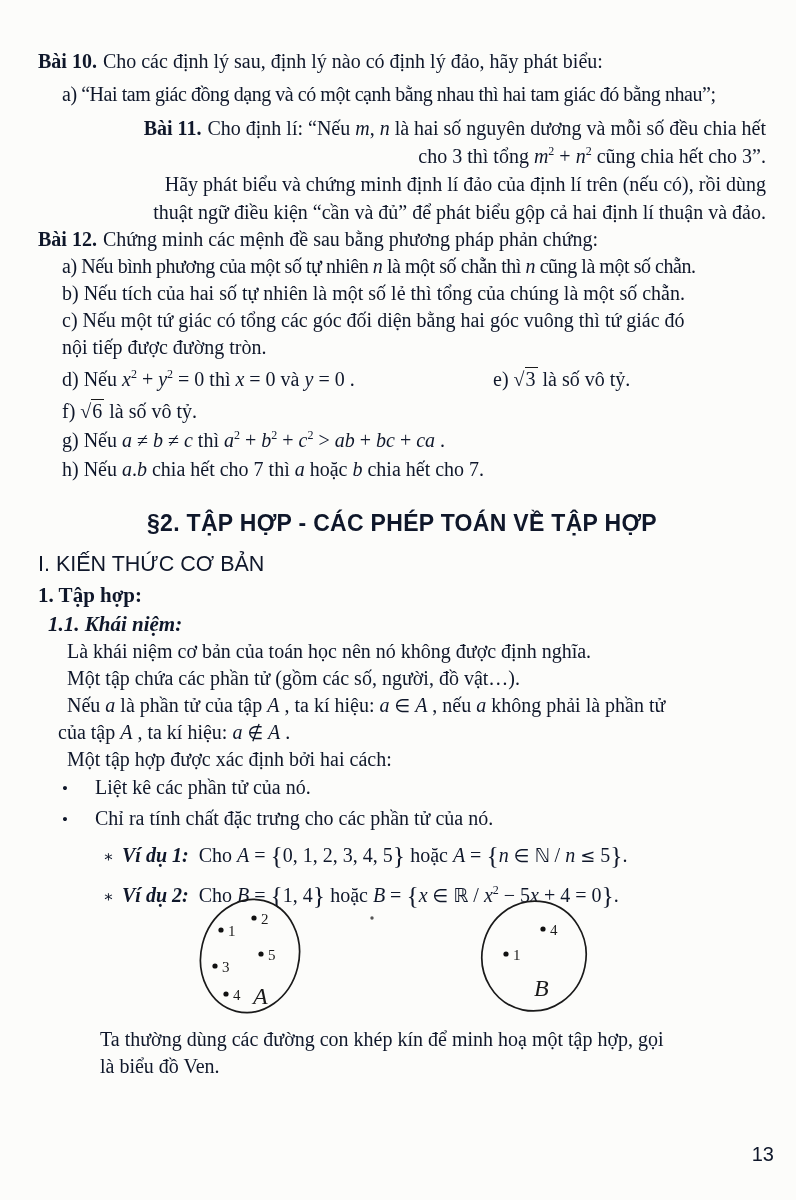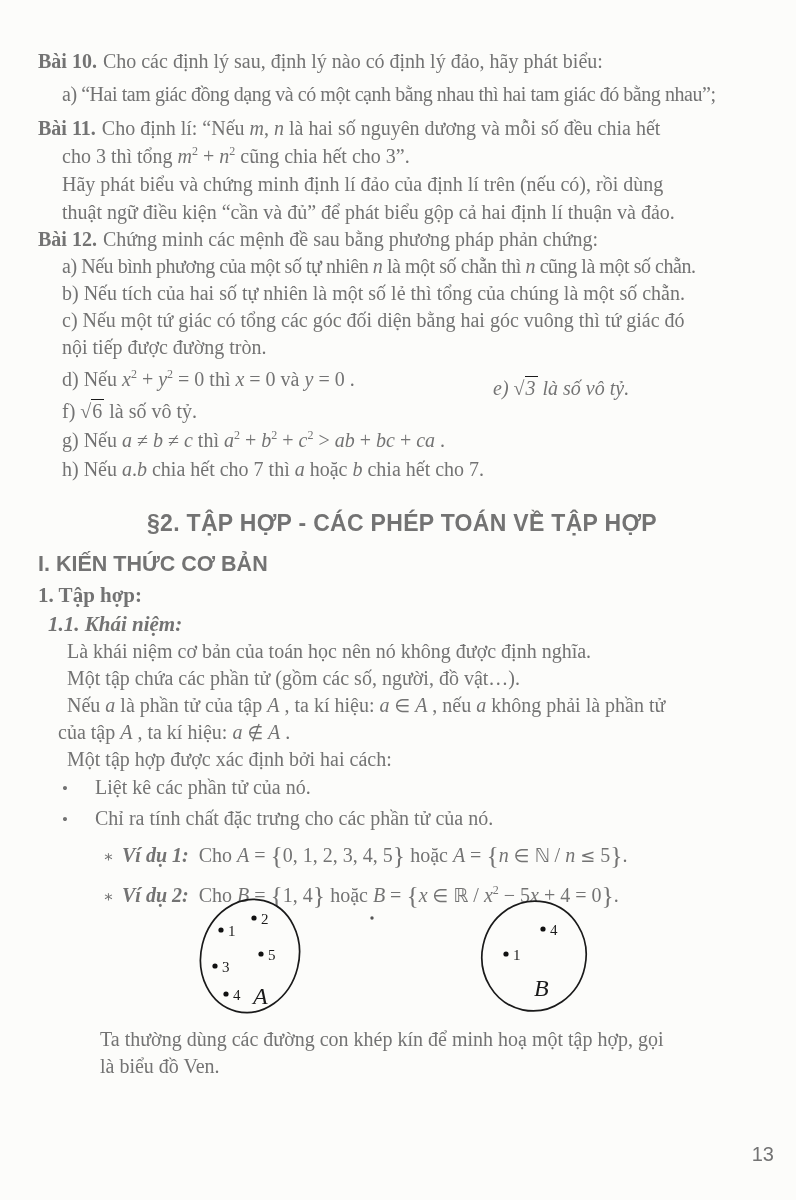--- a/index.html
+++ b/index.html
@@ -1,44 +1,44 @@
 <!DOCTYPE html>
 <html><head>
 <meta charset="utf-8">
 <style>
   html,body{margin:0;padding:0;}
   body{background:#d8d8d8;}
   .page{position:relative;width:796px;height:1200px;margin:0 auto;background:#fcfcfa;
-        color:#737373;font-family:"Liberation Serif","DejaVu Serif",serif;font-size:20px;
+        color:#0f172a;font-family:"Liberation Serif","DejaVu Serif",serif;font-size:20px;
         overflow:hidden;}
   .content{padding:45px 30px 0 38px;}
   p,h2,h3,h4,h5{margin:0;font-weight:normal;}
   .line,.para,.caption-line,.example-line,.bullet-line,.headline{white-space:nowrap;}
 
   .ex10 .line{line-height:33px;}
   .ex11{margin-top:3px;}
-  .ex11 .line{line-height:28px;}
+  .ex11 .line{line-height:28px;text-align:right;}
   .ex12 .line{line-height:27px;}
   .exlabel{font-weight:bold;margin-right:6px;}
   .item{margin-left:24px;}
   .tight{letter-spacing:-0.45px;}
   sup{font-size:0.6em;line-height:0;vertical-align:super;}
   i{font-style:italic;}
   .sqrt{white-space:nowrap;}
   .rad{border-top:1.5px solid #1a1a1a;padding:0 2px 0 1px;}
   .sym{font-family:"DejaVu Sans",sans-serif;font-size:0.9em;}
   .bb{font-family:"DejaVu Sans",sans-serif;font-size:0.95em;}
   .br{font-size:1.28em;vertical-align:-0.07em;}
   .d-row{position:relative;height:36px;line-height:36px !important;}
-  .e-pos{position:absolute;left:431px;top:9px;font-style:italic;}
+  .e-pos{position:absolute;left:431px;top:0;}
   .fgh{line-height:29px !important;}
 
   .sec-title{font-family:"Liberation Sans","DejaVu Sans",sans-serif;font-weight:bold;
              font-size:23px;line-height:30px;text-align:center;margin-top:24px;letter-spacing:0.3px;}
-  .part-heading{font-family:"Liberation Sans","DejaVu Sans",sans-serif;font-weight:bold;
+  .part-heading{font-family:"Liberation Sans","DejaVu Sans",sans-serif;font-weight:normal;
                 font-size:21.5px;line-height:28px;margin-top:12px;}
   .sets-heading{font-weight:bold;font-size:21px;line-height:27px;margin-top:4px;}
   .sub-heading{font-weight:bold;font-style:italic;font-size:21px;line-height:27px;margin:2px 0 0 10px;}
   .para{margin-left:20px;line-height:27px;}
   .find{text-indent:9px;}
   .bullet-line{margin-left:24px;line-height:28.5px;}
   .bullet{display:inline-block;width:33px;font-size:0.85em;}
   .examples{margin-top:2px;}
   .example-line{margin-left:65px;line-height:39px;}
   .exm{display:inline-block;width:19px;font-size:0.8em;}

